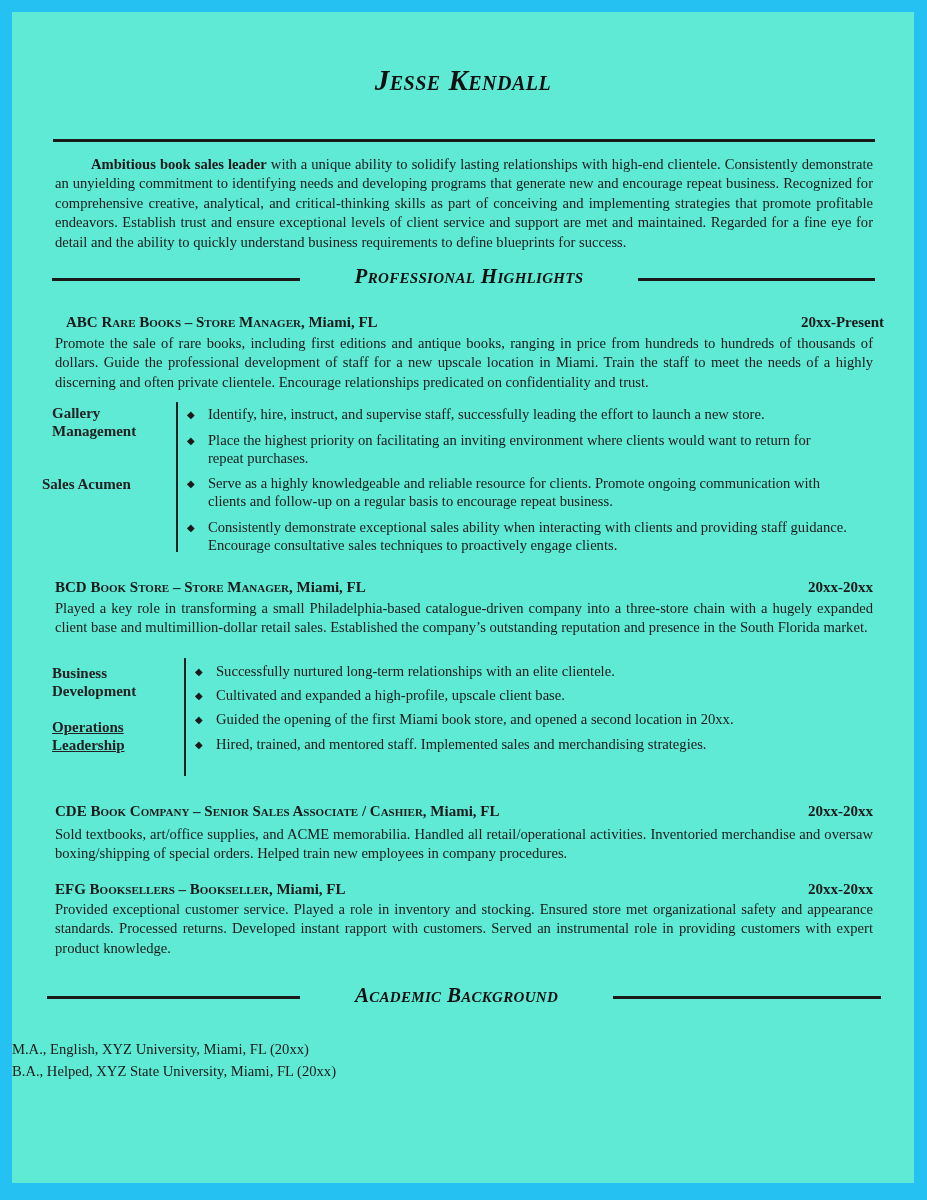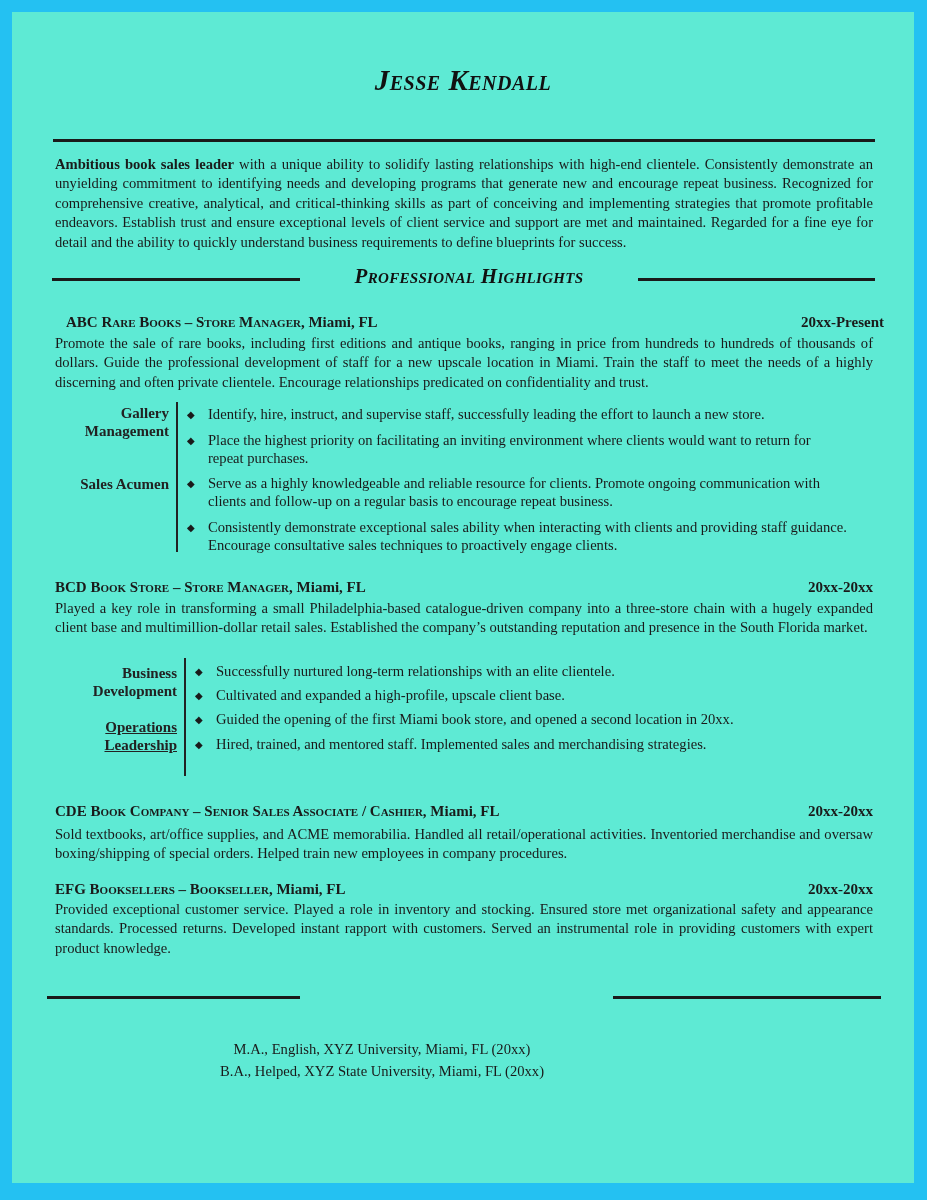--- a/index.html
+++ b/index.html
@@ -29,44 +29,44 @@
     left: 0; width: 902px; top: 88px;
     text-align: center;
     font-size: 15px;
   }
   .contact .sep { margin: 0 7px; font-size: 11px; vertical-align: 1px; }
   .rule { background: #1a1a1a; height: 3px; }
   .para {
     font-size: 14.6px; line-height: 19.4px;
     text-align: justify; text-align-last: left;
   }
-  .para b { font-weight: bold; }
+  .para b { font-weight: bold; margin-left: 36px; }
   .sec-head {
     font-size: 21px; font-weight: bold; font-style: italic;
     font-variant: small-caps; letter-spacing: 0.3px;
     text-align: center; color: #111;
   }
   .job-head {
     font-size: 15px; font-weight: bold;
     display: flex; justify-content: space-between;
   }
   .job-head .title { font-variant: small-caps; }
   .divider { width: 2px; background: #222; }
   .side-label {
-    font-size: 15px; font-weight: bold; text-align: right;
+    font-size: 15px; font-weight: bold; 
     line-height: 18px; color: #222;
   }
   .bullet-list { font-size: 14.6px; line-height: 17.5px; }
   .bullet {
     position: absolute; display: flex;
   }
   .bullet .dia { width: 21px; font-size: 10px; line-height: 17.5px; flex: none; }
   .bullet .txt { flex: 1; }
   .edu {
-    left: 0; width: 740px; text-align: center;
+    left: 0; width: 740px; text-align: left;
     font-size: 14.6px; line-height: 21px;
   }
 </style>
 </head>
 <body>
 
 <div class="page">
 
   <div class="abs name">Jesse Kendall</div>
   <div class="abs rule" style="left:41px; top:127px; width:822px;"></div>
@@ -144,18 +144,19 @@
   </div>
   <div class="abs para" style="left:43px; top:813px; width:818px;">Sold textbooks, art/office supplies, and ACME memorabilia. Handled all retail/operational activities. Inventoried merchandise and oversaw boxing/shipping of special orders.  Helped train new employees in company procedures.</div>
 
   <div class="abs job-head" style="left:43px; top:869px; width:818px;">
     <span><span class="title">EFG Booksellers – Bookseller</span><span>, Miami, FL</span></span>
     <span>20xx-20xx</span>
   </div>
   <div class="abs para" style="left:43px; top:888px; width:818px;">Provided exceptional customer service. Played a role in inventory and stocking. Ensured store met organizational safety and appearance standards. Processed returns. Developed instant rapport with customers. Served an instrumental role in providing customers with expert product knowledge.</div>
 
   <div class="abs rule" style="left:35px; top:984px; width:253px;"></div>
+  <div class="abs sec-head" style="left:288px; top:971px; width:313px;">Academic Background</div>
   <div class="abs rule" style="left:601px; top:984px; width:268px;"></div>
 
   <div class="abs edu" style="top:1027px;">M.A., English, XYZ University, Miami, FL (20xx)</div>
   <div class="abs edu" style="top:1049px;">B.A., Helped, XYZ State University, Miami, FL (20xx)</div>
 
 </div>
 
 </body></html>

